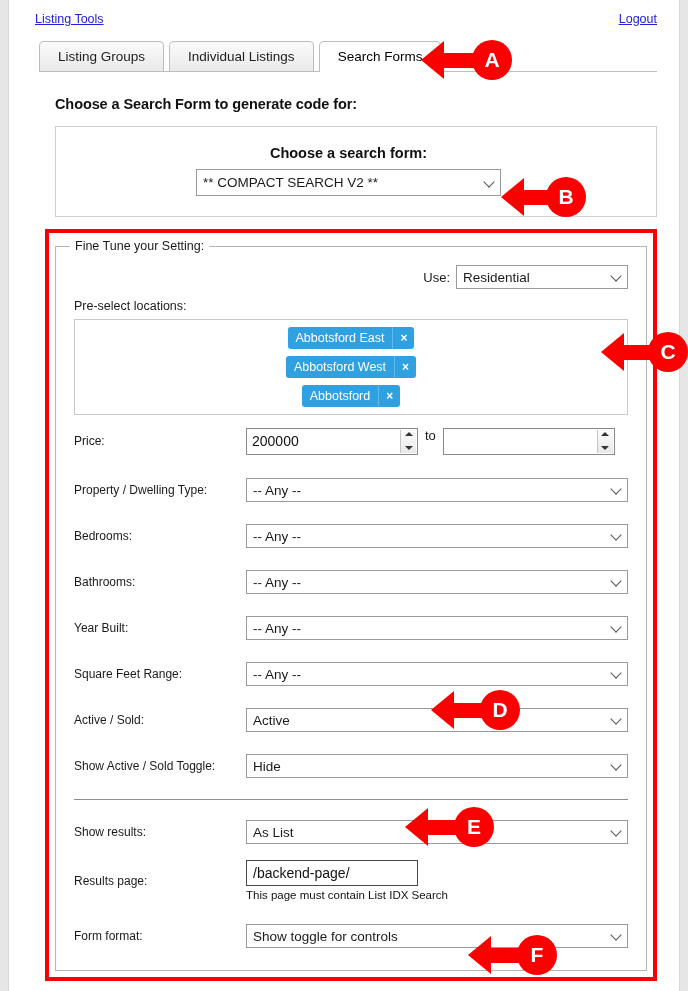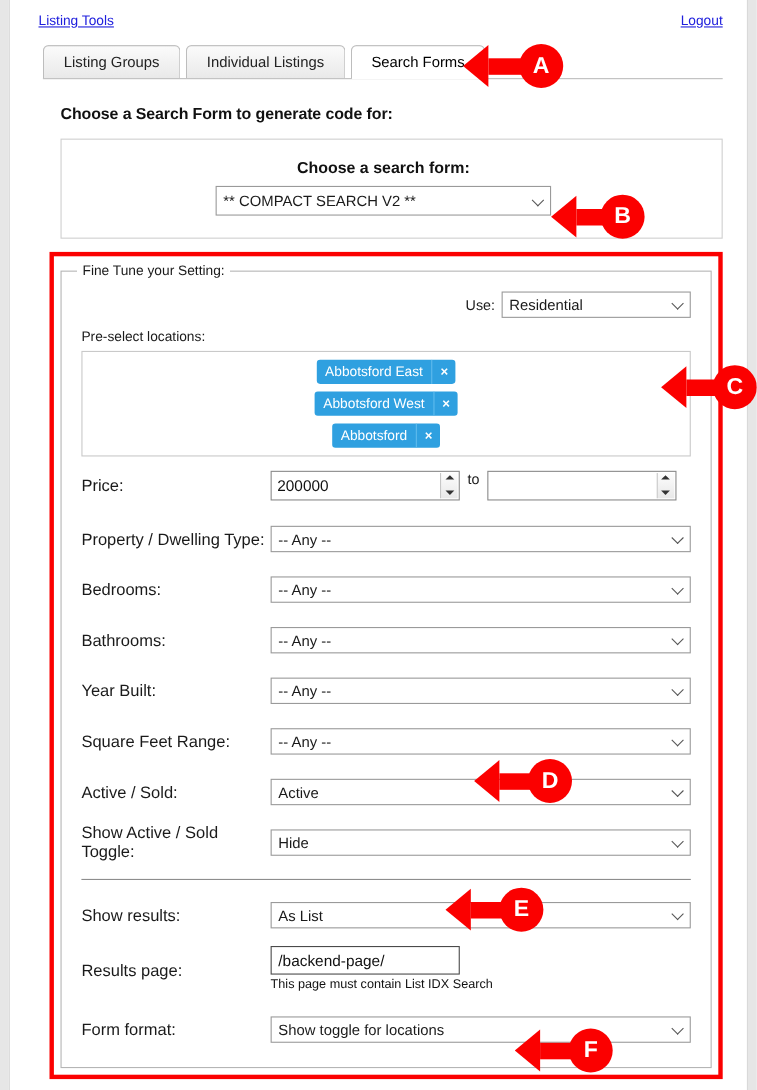--- a/index.html
+++ b/index.html
@@ -200,21 +200,21 @@
 
   
   .row {
     display:flex;
     align-items:center;
     margin:0 6px;
     height:46px;
   }
   .row .lbl {
     width:172px;
-    font-size:15px;
+    font-size:12px;
     color:#1a1a1a;
     flex:none;
   }
   .row .ctl { flex:1; display:flex; }
   .row .ctl .sel { width:100%; }
 
   .num {
     position:relative;
     border:1px solid #8a8a8a;
     background:#fff;
@@ -508,21 +508,21 @@
             <span>/backend-page/</span>
           </div>
           <div class="hint">This page must contain List IDX Search</div>
         </div>
       </div>
 
       <div class="row" style="height:40px;">
         <div class="lbl">Form format:</div>
         <div class="ctl">
             <div class="sel">
-          <span>Show toggle for locations</span>
+          <span>Show toggle for controls</span>
           <span class="chev"></span>
             </div>
           </div>
       </div>
 
     </fieldset>
   </div>
 
   <div class="btnbar">
     <div class="btn grey">Preview</div>

